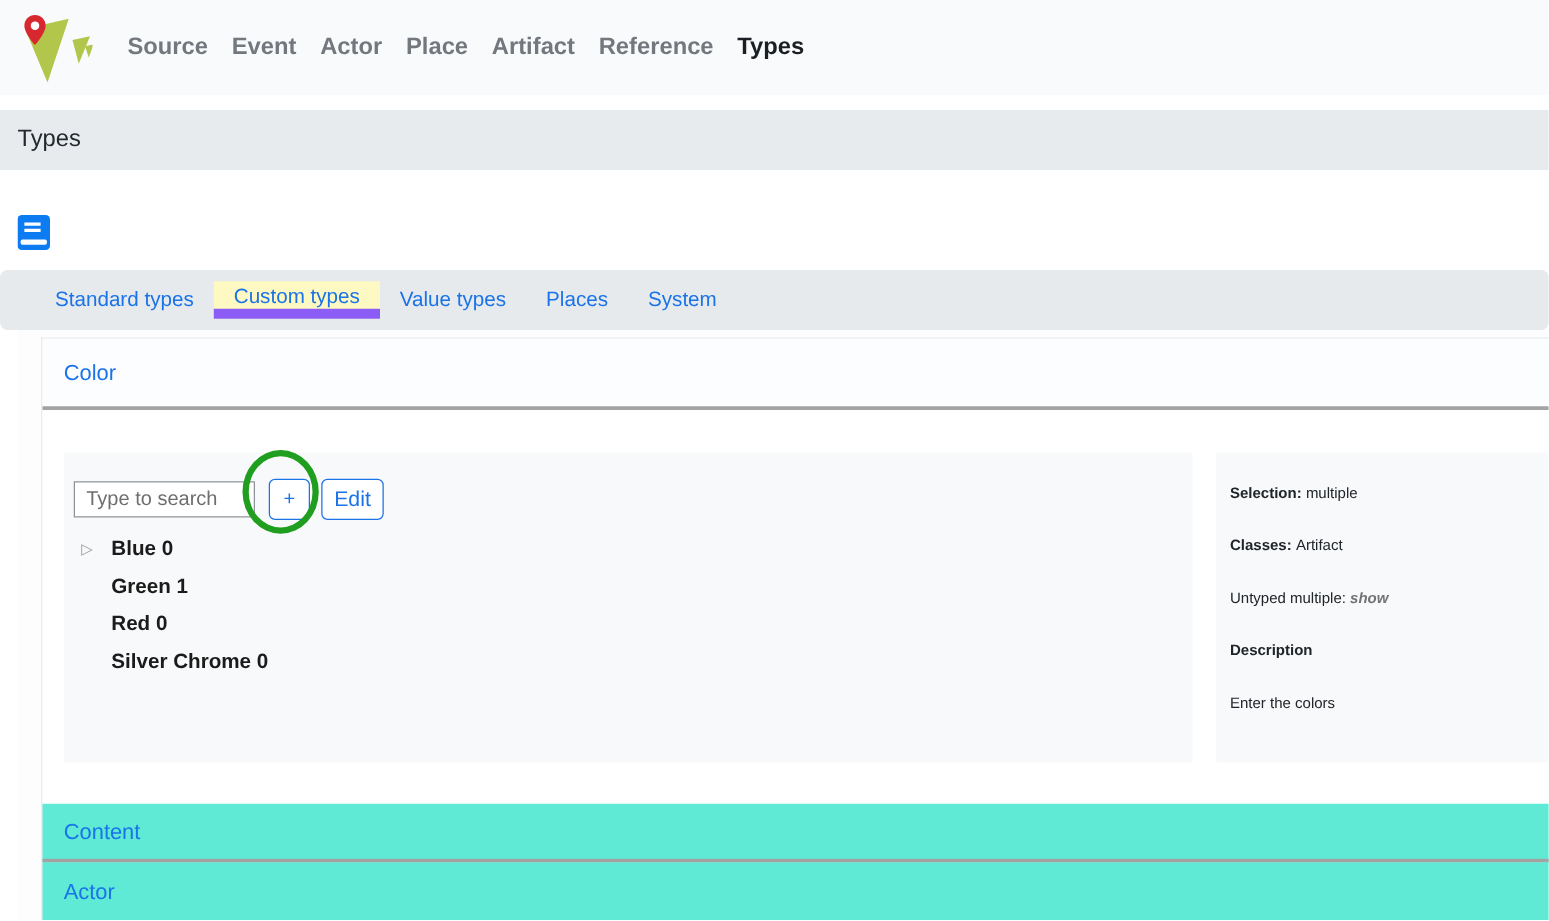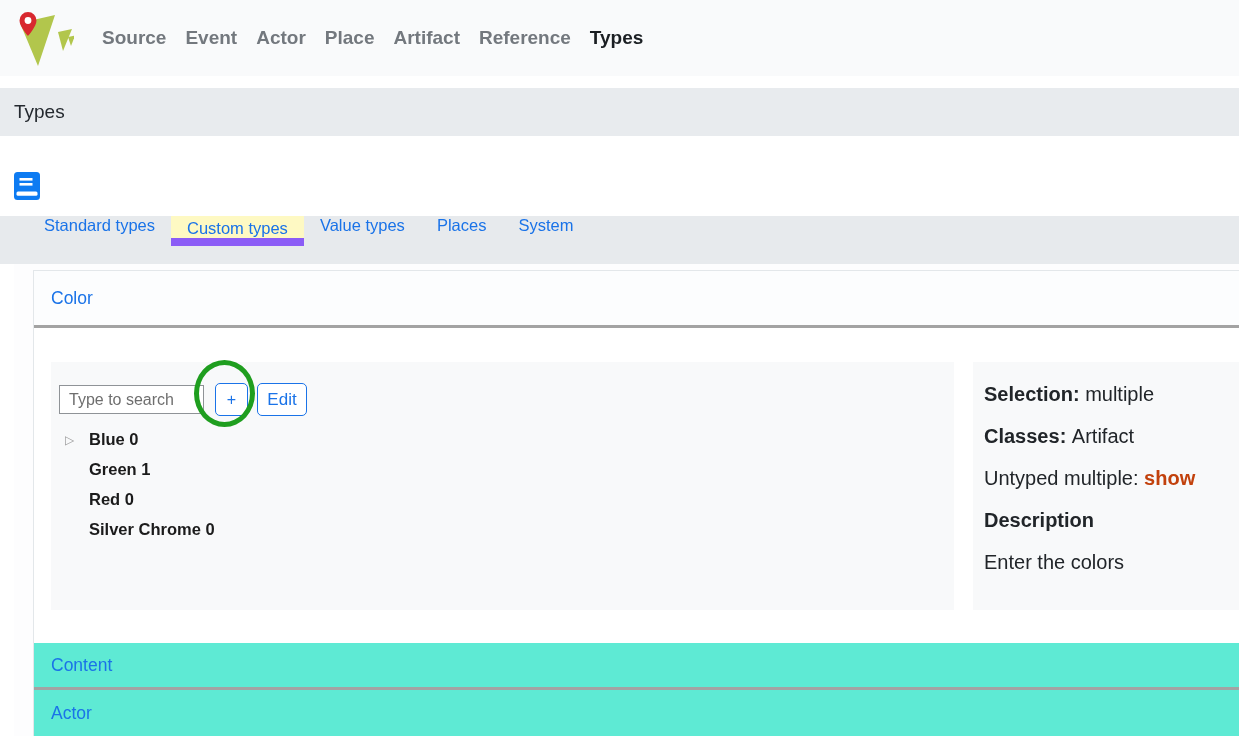--- a/index.html
+++ b/index.html
@@ -14,21 +14,21 @@
   .navlink.active { color:#1b1f23; }
 
   
   .pagebar { margin-top:12px; height:48px; background:#e8ebee; display:flex; align-items:center;
     padding-left:14px; font-size:19px; color:#24292f; }
 
   
   .manual { display:block; width:26px; height:28px; margin:36px 0 0 14px; cursor:pointer; }
 
   
-  .tabbar { margin-top:16px; height:48px; background:#e7eaed; display:flex; align-items:flex-start; padding-left:28px; }
+  .tabbar { margin-top:16px; height:48px; background:#e7eaed; display:flex; align-items:center; padding-left:28px;border-radius:6px; }
   .tab { border:none; background:transparent; padding:0 16px; font-size:16.5px; color:#1a73e8;
     font-family:inherit; display:flex; align-items:center; cursor:pointer; }
   .tab.active { background:#fef9c3; border-bottom:8px solid #8b5cf6; padding-top:3px; }
 
   
   .outer { margin-left:14px; background:#fdfdfe; padding-top:6px; }
   .card { margin-left:19px; border:1px solid #e3e7ea; border-right:none; border-bottom:none; background:#fff; }
   .acc-header { display:flex; align-items:center; padding-left:17px; font-size:17.5px; color:#1a73e8;
     border-bottom:3px solid #a3a3a3; cursor:pointer; }
   .acc-header.open { height:57px; background:#fcfdfe; }
@@ -49,25 +49,25 @@
   .btn.edit { width:50px; margin-left:9px; font-size:17px; }
   .annot { position:absolute; left:143px; top:-2px; width:61px; height:67px;
     border:5px solid #1f9e1f; border-radius:50%; pointer-events:none; z-index:5; }
 
   .tree { list-style:none; margin-top:8px; }
   .tree li { height:30px; line-height:30px; font-size:16.5px; font-weight:bold; color:#1b1b1b; cursor:pointer; }
   .caret { display:inline-block; width:24px; margin-left:6px; font-size:12px; font-weight:normal;
     color:#9a9a9a; text-align:left; vertical-align:1px; }
 
   
-  .info-panel { margin-left:19px; background:#f8f9fa; flex:1; height:248px; padding:24px 0 0 11px; font-size:20px; }
+  .info-panel { margin-left:19px; background:#f8f9fa; flex:1; height:248px; padding:24px 0 0 11px; font-size:12px; }
   .info-row { margin-bottom:26px; line-height:16px; color:#212529; }
   .info-row b { font-weight:bold; }
   .sep::after { content:": "; white-space:pre; }
-  .show-link { color:#c2410c; font-weight:bold; text-decoration:none; cursor:pointer; }
+  .show-link { color:#737373; font-weight:bold; text-decoration:none; cursor:pointer;font-style:italic; }
 </style>
 </head>
 <body>
 
 <header class="topnav">
   <svg class="logo" viewBox="0 0 56 58">
     <polygon points="2,13 37,5 20,56" fill="#b2c64c"></polygon>
     <polygon points="40,22 54,19 45,41" fill="#b2c64c"></polygon>
     <polygon points="50,27 57,25.5 53,36" fill="#b2c64c"></polygon>
     <path d="M10 2 a 8.5 8.5 0 0 1 8.5 8.5 c 0 6 -8.5 15.5 -8.5 15.5 c 0 0 -8.5 -9.5 -8.5 -15.5 A 8.5 8.5 0 0 1 10 2 Z" fill="#d8282f"></path>

